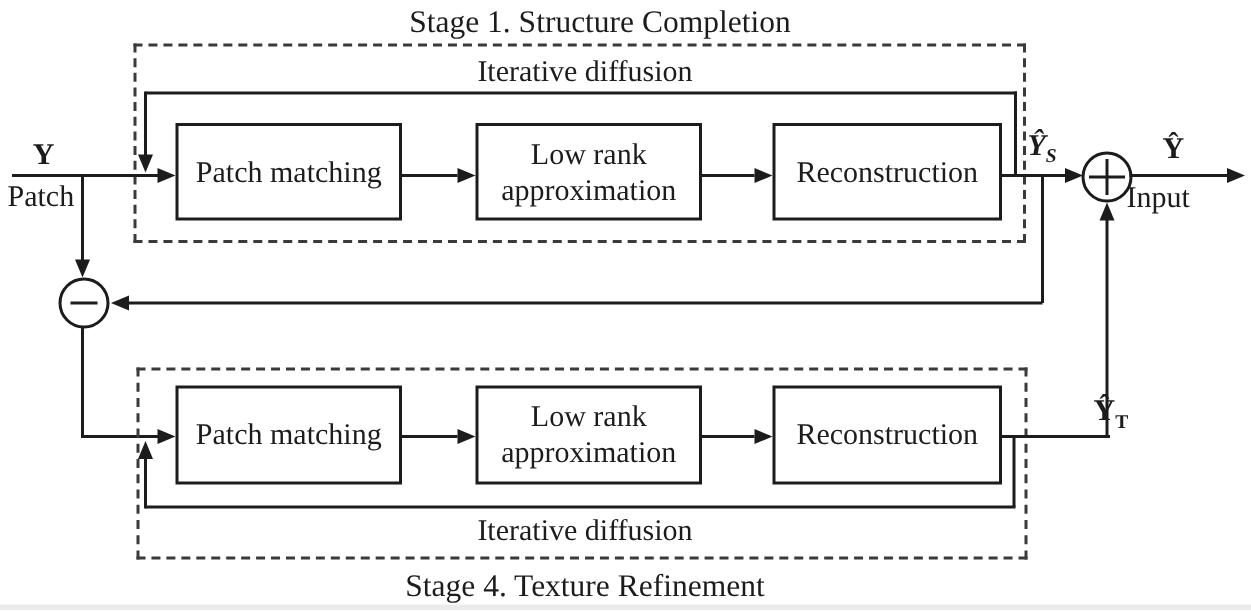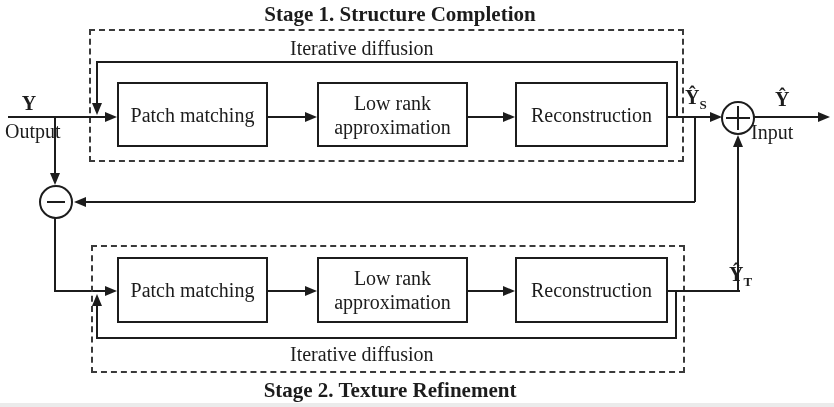--- a/index.html
+++ b/index.html
@@ -40,22 +40,22 @@
   .op{
     position:absolute;box-sizing:border-box;
     width:34px;height:34px;border:2.5px solid var(--ink);
     border-radius:50%;background:#fff;
   }
   .op .bh{position:absolute;left:3px;right:3px;top:50%;height:2.5px;margin-top:-1.25px;background:var(--ink);}
   .op .bv{position:absolute;top:3px;bottom:3px;left:50%;width:2.5px;margin-left:-1.25px;background:var(--ink);}
   .op.minus .bh{left:6px;right:6px;}
   
   .txt{position:absolute;font-size:20px;white-space:nowrap;}
-  .ttl{position:absolute;font-size:21px;font-weight:bold;text-align:center;white-space:nowrap;}
-  .ctr{}
+  .ttl{position:absolute;font-size:21px;font-weight:normal;text-align:center;white-space:nowrap;}
+  .ctr{text-align:center;}
   .sym{font-weight:bold;}
   .sym sub{font-size:13px;font-weight:bold;}
   .strip{position:absolute;left:0;right:0;bottom:0;height:4px;background:#ebebeb;}
 </style>
 </head>
 <body>
 
 <div class="canvas">
 
   <div class="ttl" style="left:250px;top:2px;width:300px;">Stage 1. Structure Completion</div>
@@ -65,40 +65,40 @@
   <div class="txt ctr" style="left:290px;top:37px;width:200px;">Iterative diffusion</div>
 
   <div class="hl" style="left:97px;top:61px;width:581px;"></div>
   <div class="vl" style="left:96px;top:61px;height:44px;"></div>
   <div class="ad" style="left:92px;top:103px;"></div>
   <div class="vl" style="left:676px;top:61px;height:57px;"></div>
 
   <div class="txt sym" style="left:16px;top:92px;width:26px;text-align:center;">Y</div>
   <div class="hl" style="left:8px;top:116px;width:100px;"></div>
   <div class="ar" style="left:105px;top:112px;"></div>
-  <div class="txt" style="left:5px;top:120px;">Output</div>
+  <div class="txt" style="left:5px;top:120px;">Patch</div>
 
   <div class="pbox" style="left:117px;top:82px;width:151px;height:65px;">
     <span>Patch matching</span>
   </div>
   <div class="pbox" style="left:317px;top:82px;width:151px;height:65px;">
     <span>Low rank approximation</span>
   </div>
   <div class="pbox" style="left:515px;top:82px;width:153px;height:65px;">
     <span>Reconstruction</span>
   </div>
 
   <div class="hl" style="left:268px;top:116px;width:37px;"></div>
   <div class="ar" style="left:305px;top:112px;"></div>
   <div class="hl" style="left:468px;top:116px;width:35px;"></div>
   <div class="ar" style="left:503px;top:112px;"></div>
 
   <div class="hl" style="left:668px;top:116px;width:42px;"></div>
   <div class="ar" style="left:710px;top:112px;"></div>
-  <div class="txt sym" style="left:685px;top:86px;">
+  <div class="txt sym" style="left:685px;top:86px;font-style:italic;">
     <span>Ŷ</span><sub>S</sub>
   </div>
 
   <div class="op plus" style="left:721px;top:101px;">
     <span class="bh"></span>
     <span class="bv"></span>
   </div>
 
   <div class="hl" style="left:753px;top:116px;width:66px;"></div>
   <div class="ar" style="left:818px;top:112px;"></div>
@@ -144,16 +144,16 @@
     <span>Ŷ</span><sub>T</sub>
   </div>
 
   <div class="vl" style="left:675px;top:291px;height:47px;"></div>
   <div class="hl" style="left:97px;top:337px;width:580px;"></div>
   <div class="vl" style="left:96px;top:305px;height:34px;"></div>
   <div class="au" style="left:92px;top:294px;"></div>
 
   <div class="txt ctr" style="left:290px;top:343px;width:200px;">Iterative diffusion</div>
 
-  <div class="ttl" style="left:240px;top:378px;width:300px;">Stage 2. Texture Refinement</div>
+  <div class="ttl" style="left:240px;top:378px;width:300px;">Stage 4. Texture Refinement</div>
 
   <div class="strip"></div>
 </div>
 
 </body></html>

